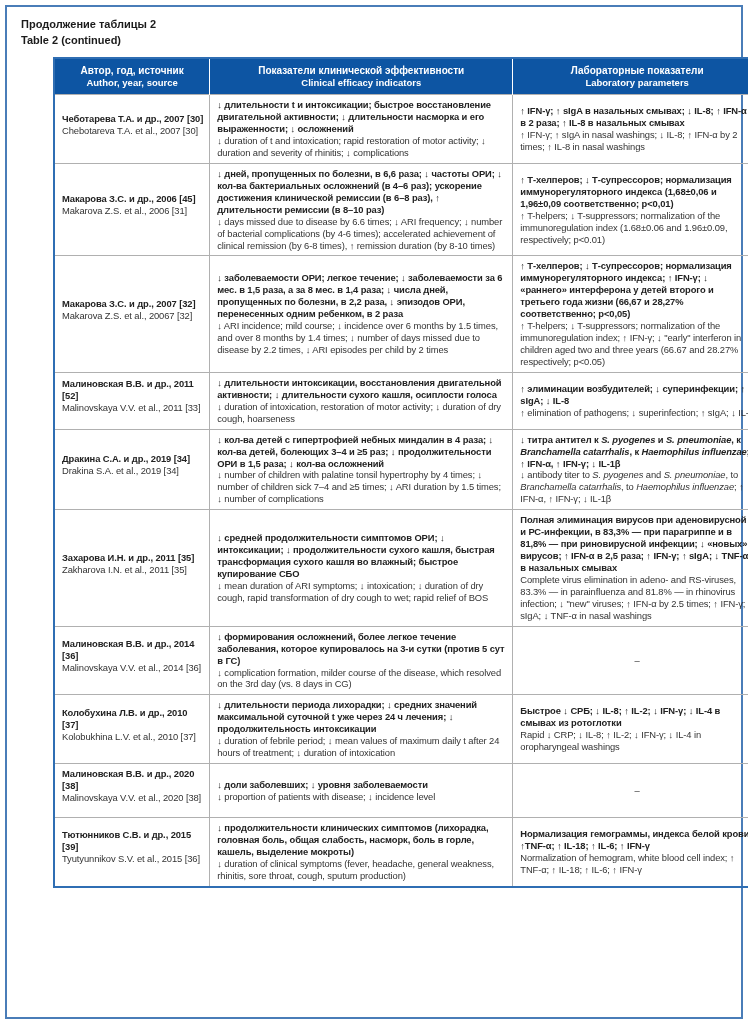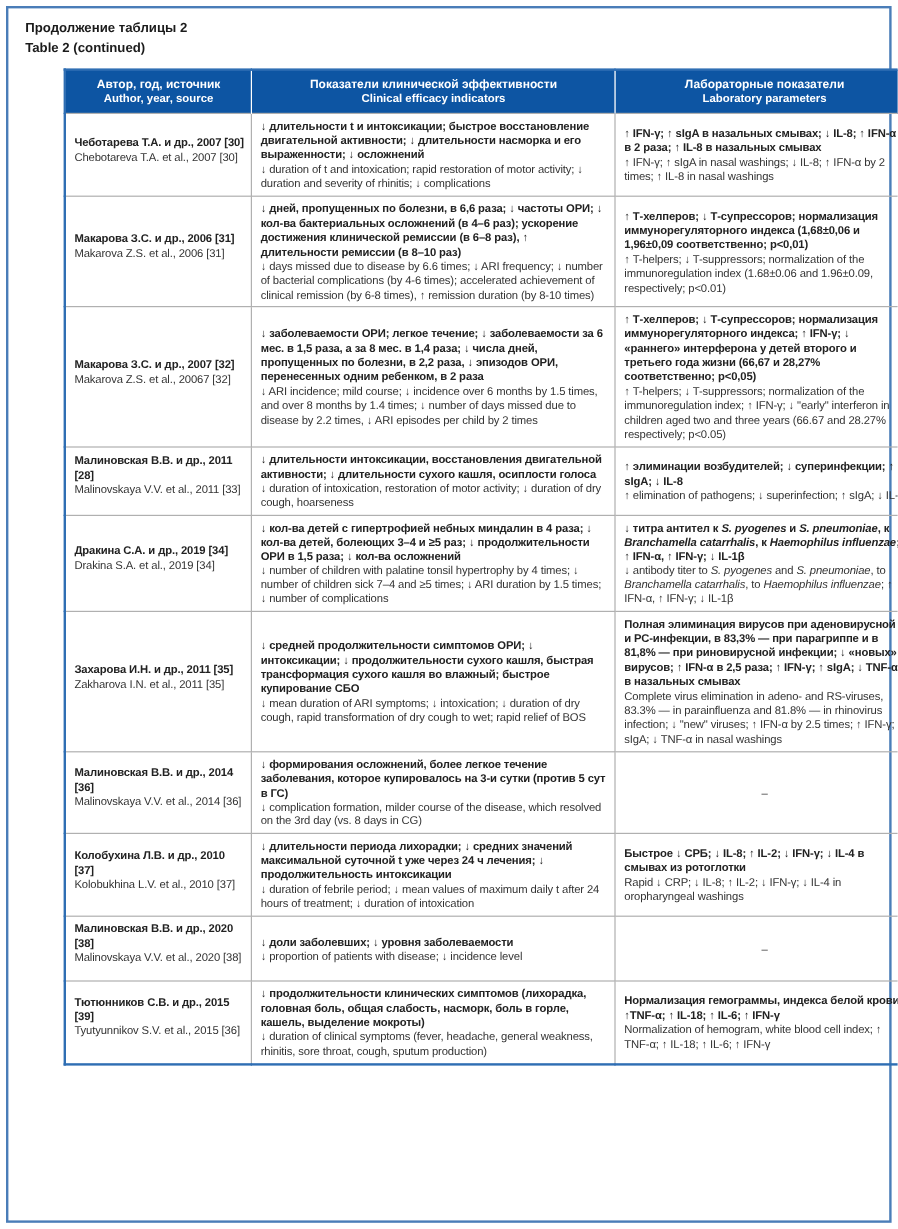--- a/index.html
+++ b/index.html
@@ -84,21 +84,21 @@
           <div class="en">↓ duration of t and intoxication; rapid restoration of motor activity; ↓ duration and severity of rhinitis; ↓ complications</div>
         </td>
         <td>
           <div class="ru">↑ IFN-γ; ↑ sIgA в назальных смывах; ↓ IL-8; ↑ IFN-α в 2 раза; ↑ IL-8 в назальных смывах</div>
           <div class="en">↑ IFN-γ; ↑ sIgA in nasal washings; ↓ IL-8; ↑ IFN-α by 2 times; ↑ IL-8 in nasal washings</div>
         </td>
       </tr>
 
       <tr>
         <td class="author-cell">
-          <div class="ru">Макарова З.С. и др., 2006 [31]</div>
+          <div class="ru">Макарова З.С. и др., 2006 [45]</div>
           <div class="en">Makarova Z.S.  et al., 2006 [31]</div>
         </td>
         <td>
           <div class="ru">↓ дней, пропущенных по болезни, в 6,6 раза; ↓ частоты ОРИ; ↓ кол-ва бактериальных осложнений (в 4–6 раз); ускорение достижения клинической ремиссии (в 6–8 раз), ↑ длительности ремиссии (в 8–10 раз)</div>
           <div class="en">↓ days missed due to disease by 6.6 times; ↓ ARI frequency; ↓ number of bacterial complications (by 4-6 times); accelerated achievement of clinical remission (by 6-8 times), ↑ remission duration (by 8-10 times)</div>
         </td>
         <td>
           <div class="ru">↑ Т-хелперов; ↓ Т-супрессоров; нормализация иммунорегуляторного индекса (1,68±0,06 и 1,96±0,09 соответственно; p&lt;0,01)</div>
           <div class="en">↑ T-helpers; ↓ T-suppressors; normalization of the immunoregulation index (1.68±0.06 and 1.96±0.09, respectively; p&lt;0.01)</div>
         </td>
@@ -114,21 +114,21 @@
           <div class="en">↓ ARI incidence; mild course; ↓ incidence over 6 months by 1.5 times, and over 8 months by 1.4 times; ↓ number of days missed due to disease by 2.2 times, ↓ ARI episodes per child by 2 times</div>
         </td>
         <td>
           <div class="ru">↑ Т-хелперов; ↓ Т-супрессоров; нормализация иммунорегуляторного индекса; ↑ IFN-γ; ↓ «раннего» интерферона у детей второго и третьего года жизни (66,67 и 28,27% соответственно; p&lt;0,05)</div>
           <div class="en">↑ T-helpers; ↓ T-suppressors; normalization of the immunoregulation index; ↑ IFN-γ; ↓ "early" interferon in children aged two and three years (66.67 and 28.27% respectively; p&lt;0.05)</div>
         </td>
       </tr>
 
       <tr>
         <td class="author-cell">
-          <div class="ru">Малиновская В.В. и др., 2011 [28]</div>
+          <div class="ru">Малиновская В.В. и др., 2011 [52]</div>
           <div class="en">Malinovskaya V.V.  et al., 2011 [33]</div>
         </td>
         <td>
           <div class="ru">↓ длительности интоксикации, восстановления двигательной активности; ↓ длительности сухого кашля, осиплости голоса</div>
           <div class="en">↓ duration of intoxication, restoration of motor activity; ↓ duration of dry cough, hoarseness</div>
         </td>
         <td>
           <div class="ru">↑ элиминации возбудителей; ↓ суперинфекции; ↑ sIgA; ↓ IL-8</div>
           <div class="en">↑ elimination of pathogens; ↓ superinfection; ↑ sIgA; ↓ IL-8</div>
         </td>

